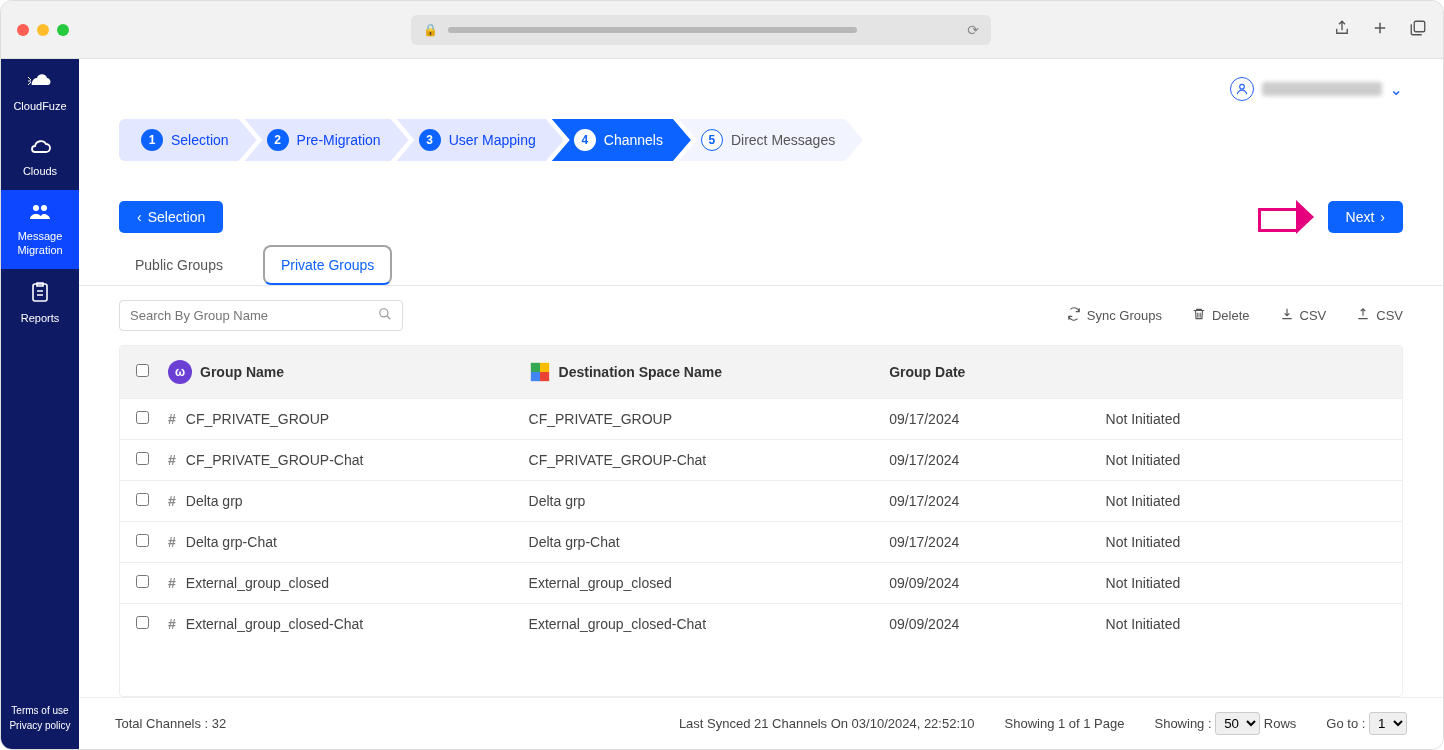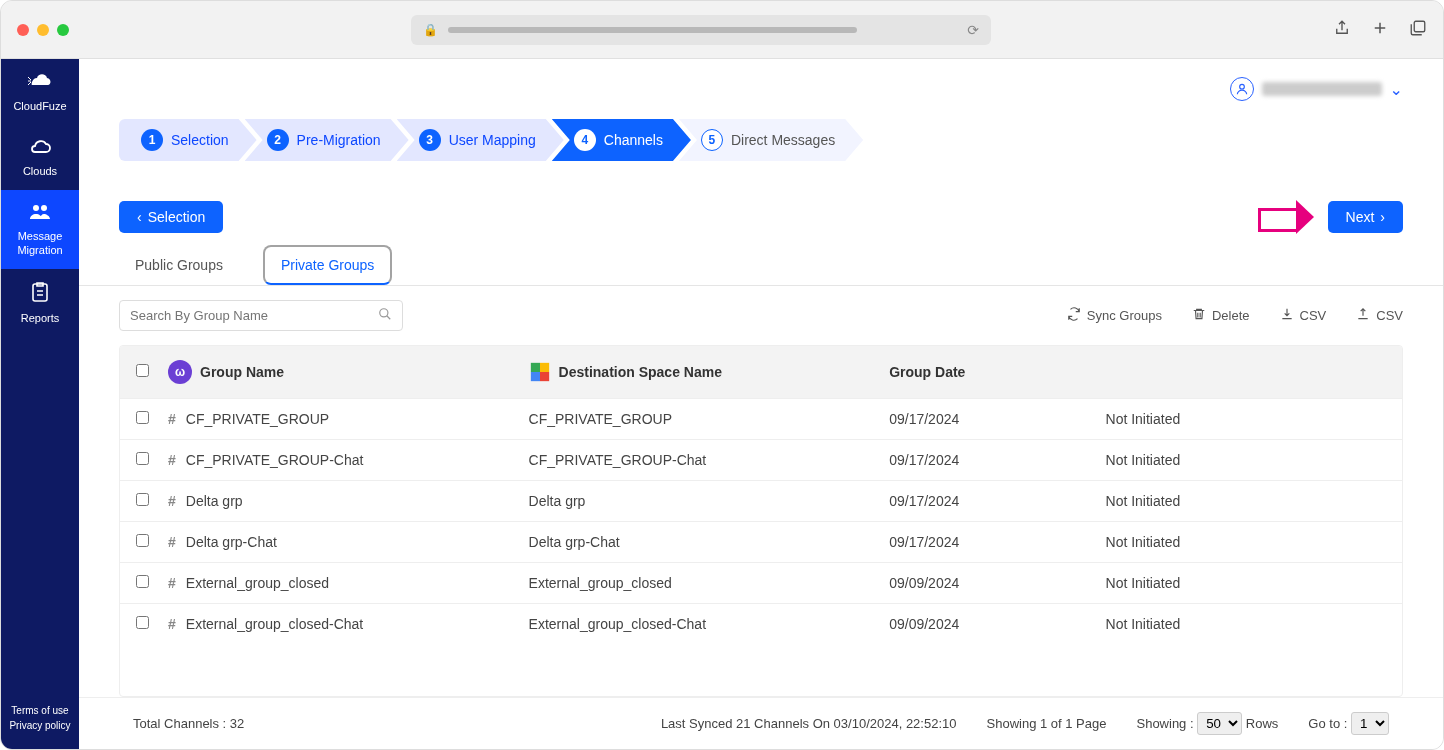--- a/index.html
+++ b/index.html
@@ -77,21 +77,21 @@
     .thead { display: grid; grid-template-columns: 40px 1fr 1fr 0.6fr 0.8fr; background: #f3f3f3; padding: 14px 8px; font-weight: 600; font-size: 14px; align-items:center; color:#333; }
     .th-group { display: flex; align-items: center; gap: 8px; }
     .icon-circle { width: 24px; height: 24px; border-radius: 50%; background: #6b3fd4; display:flex; align-items:center; justify-content:center; color:#fff; font-size:12px; }
     .gchat-icon { width:22px; height:22px; display:flex; }
     .trow { display: grid; grid-template-columns: 40px 1fr 1fr 0.6fr 0.8fr; padding: 12px 8px; border-top: 1px solid #eee; font-size: 14px; color:#444; align-items:center; }
     .trow .cell-group { display: flex; align-items: center; gap: 10px; }
     .hash { color: #888; font-weight:600; }
     input[type=checkbox] { margin-left: 8px; }
     
     
-    .footer { display: flex; align-items: center; padding: 14px 54px; font-size: 13px; color: #444; gap: 30px; border-top:1px solid #eee; }
+    .footer { display: flex; align-items: center; padding: 14px 36px; font-size: 13px; color: #444; gap: 30px; border-top:1px solid #eee; }
     .footer .spacer { flex: 1; }
     .footer select { border:1px solid #ccc; border-radius:3px; padding:2px 4px; }
   </style>
 </head>
 <body>
 
 <div class="window">
 
   <div class="browser-chrome">
     <div class="traffic-lights">

